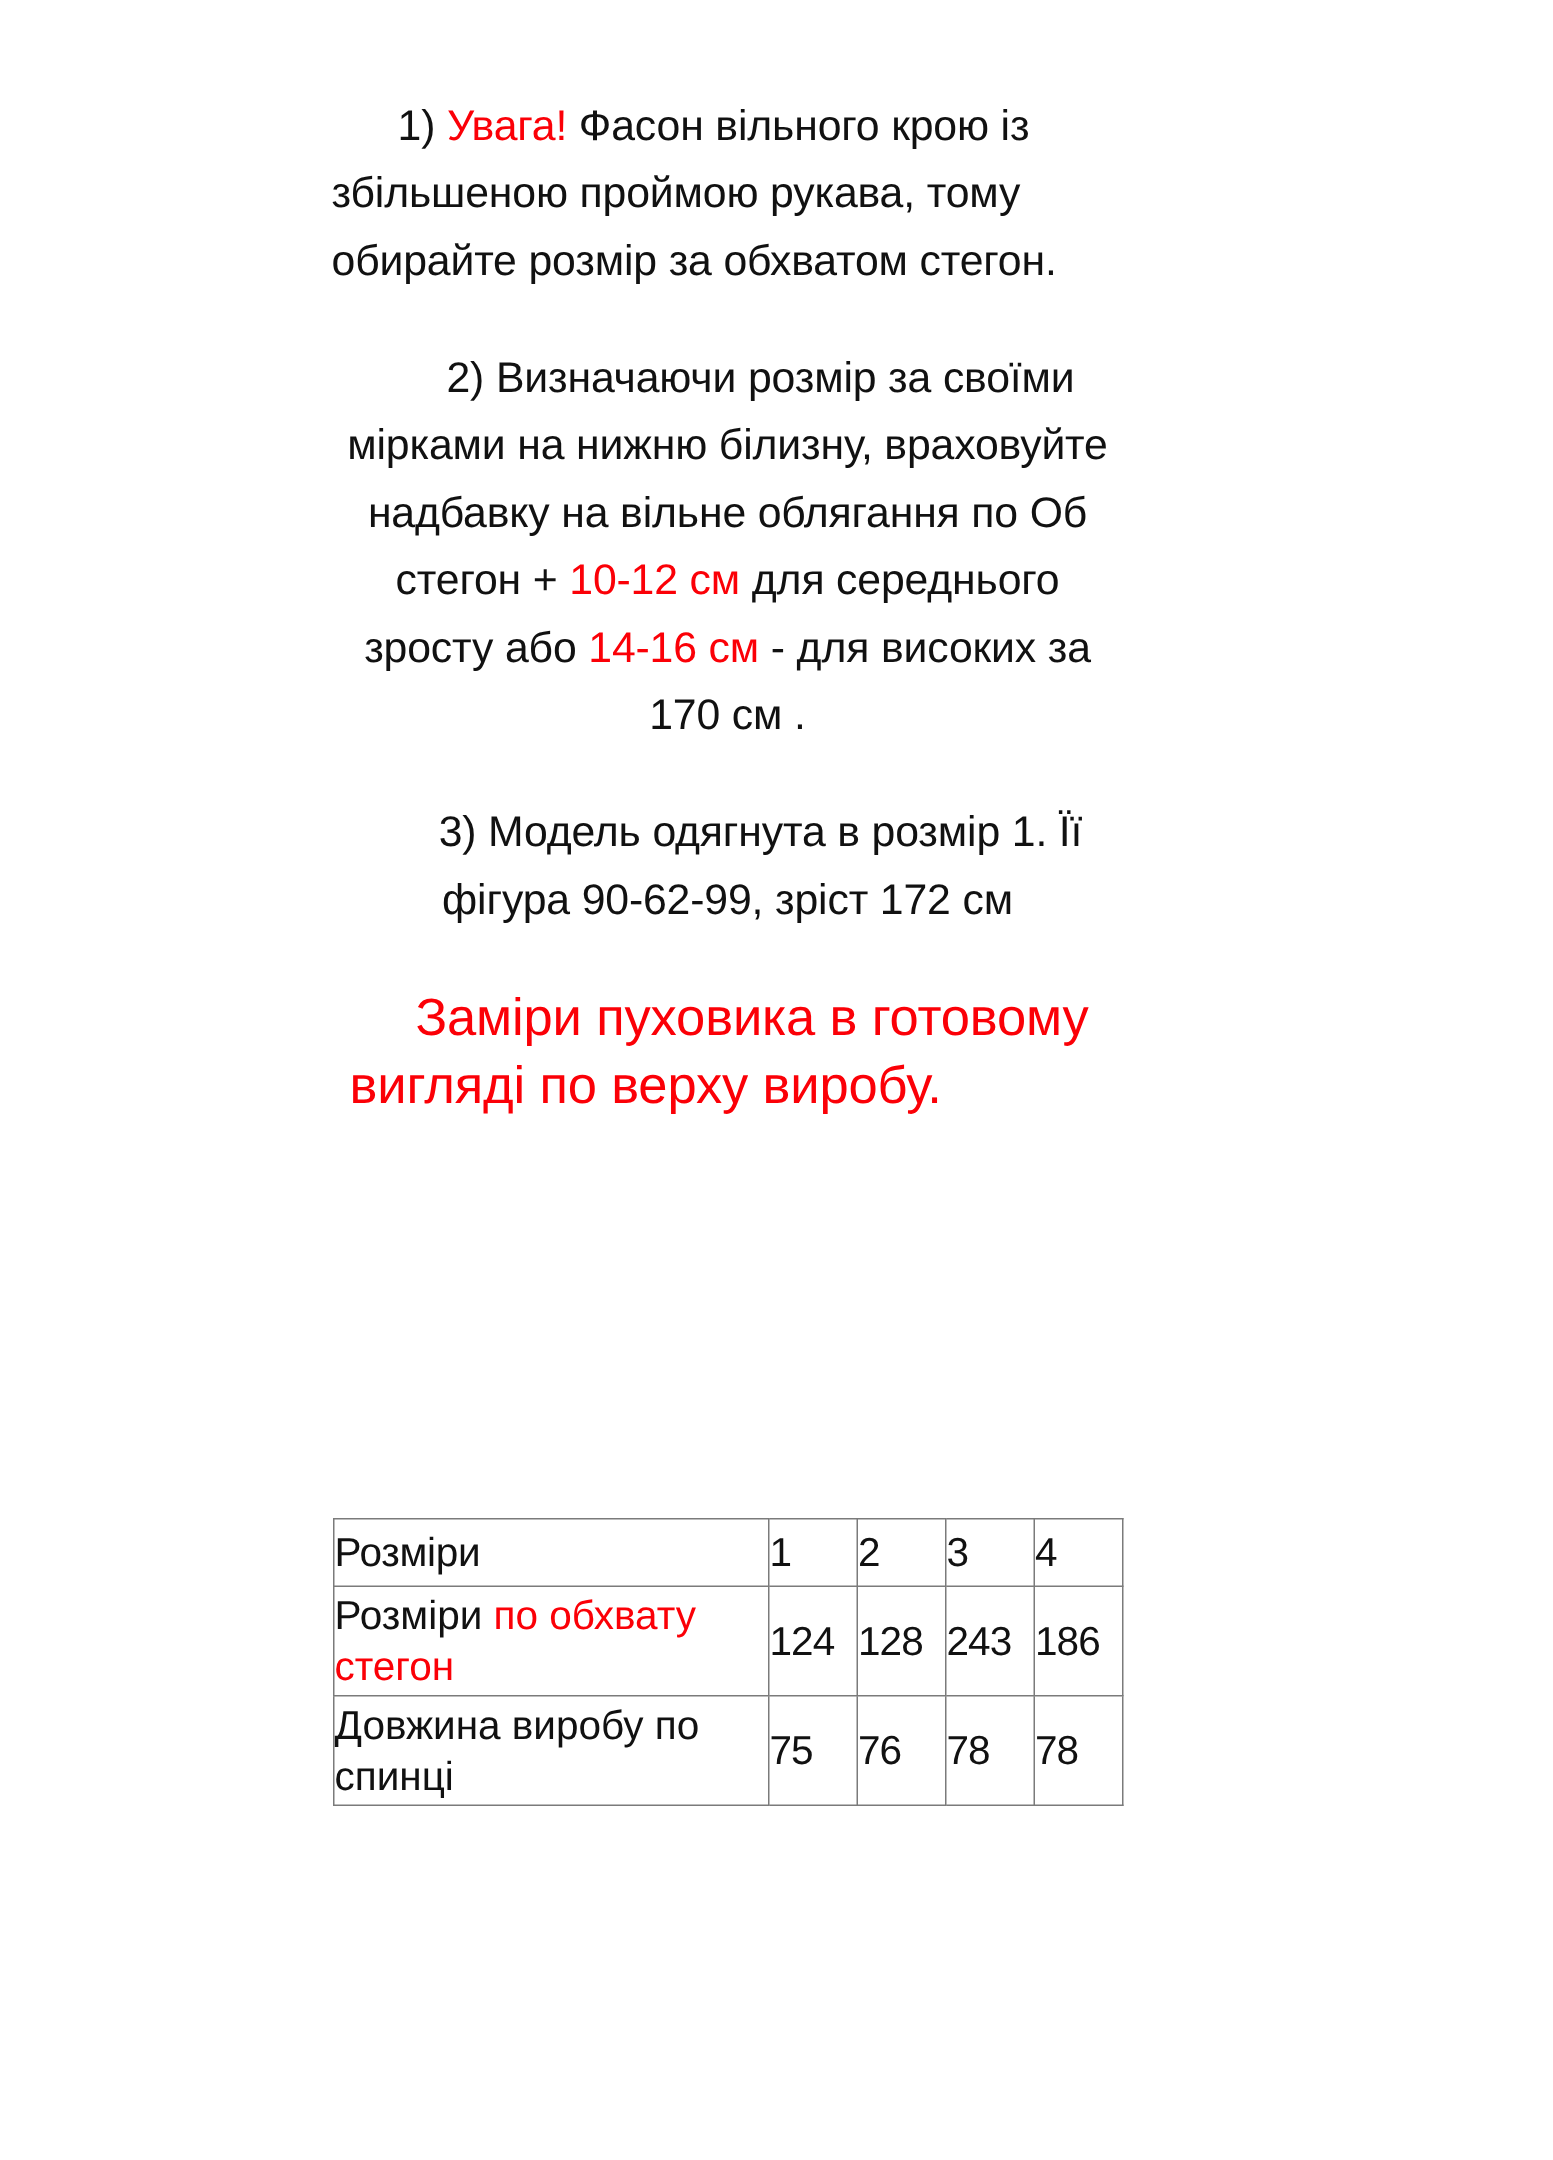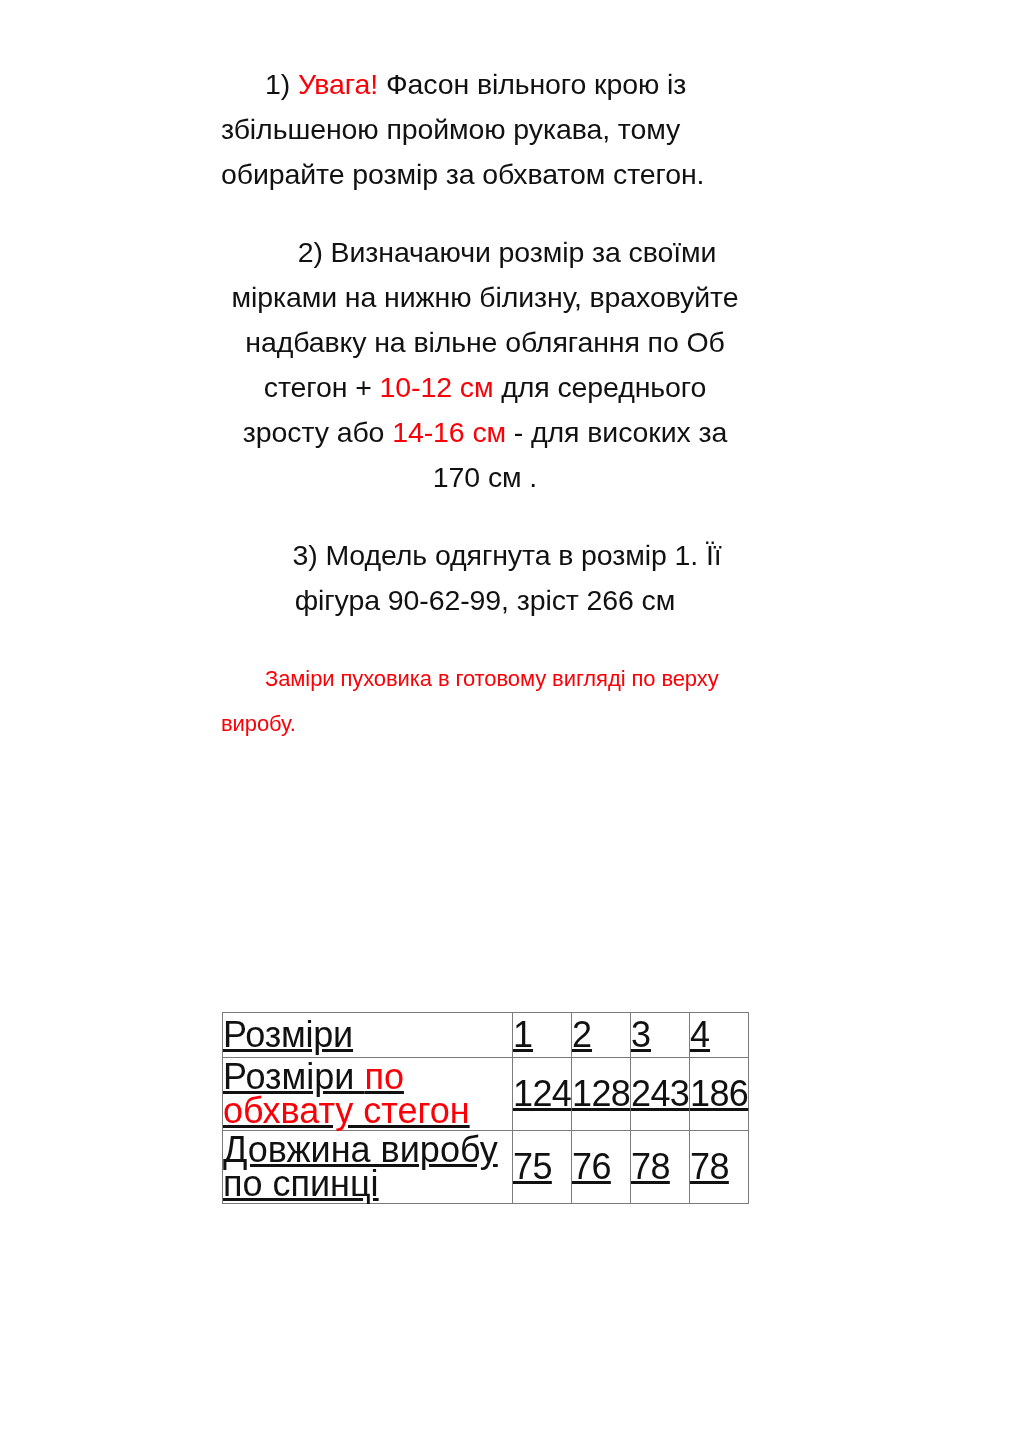--- a/index.html
+++ b/index.html
@@ -46,45 +46,44 @@
   p.para + p.para {
     margin-top: 33px;
     text-align: center;
   }
 
   .red {
     color: #fb0007;
   }
 
   .heading-red {
-    margin: 0;
+    margin: 12px;
     margin-top: 33px;
-    font-size: 22px;
+    font-size: 35px;
     line-height: 45px;
     text-indent: 44px;
     color: #fb0007;
     letter-spacing: -0.1px;
   }
 
   
   .table-wrap {
     position: absolute;
     left: 222px;
     top: 1012px;
     width: 526px;
   }
 
   table.sizes {
     border-collapse: collapse;
     table-layout: fixed;
     width: 526px;
-    font-size: 36px;
+    font-size: 27px;
     line-height: 34px;
     color: #111111;
-    text-decoration: underline;
   }
 
   table.sizes td,
   table.sizes th {
     border: 1px solid #7b7b7b;
     vertical-align: middle;
     padding: 0;
     font-weight: normal;
     text-align: left;
   }
@@ -118,21 +117,21 @@
 </style>
 </head>
 <body>
 
 <div class="page">
 
   <div class="content">
 
     <p class="para" id="p1"><span>1) </span><span class="red">Увага!</span><span> Фасон вільного крою із збільшеною проймою рукава, тому обирайте розмір за обхватом стегон.</span></p>
     <p class="para" id="p2"><span>2)  Визначаючи розмір за своїми мірками на нижню білизну, враховуйте надбавку на вільне облягання по Об стегон + </span><span class="red">10-12 см</span><span> для середнього зросту або </span><span class="red">14-16 см</span><span> - для високих за 170 см .</span></p>
-    <p class="para" id="p4"><span>3) Модель одягнута в розмір 1. Її фігура 90-62-99, зріст 266 см</span></p>
+    <p class="para" id="p4"><span>3) Модель одягнута в розмір 1. Її фігура 90-62-99, зріст 172 см</span></p>
 
     <p class="heading-red" id="tableHeading">Заміри пуховика в готовому вигляді по верху виробу.</p>
 
   </div>
 
   <div class="table-wrap">
     <table class="sizes">
       <colgroup>
         <col class="c-label">
         <col class="c-num">

